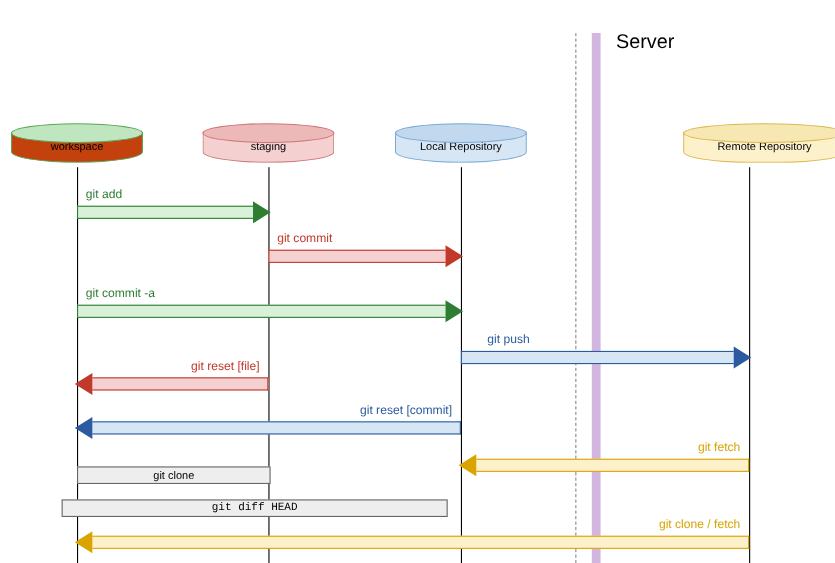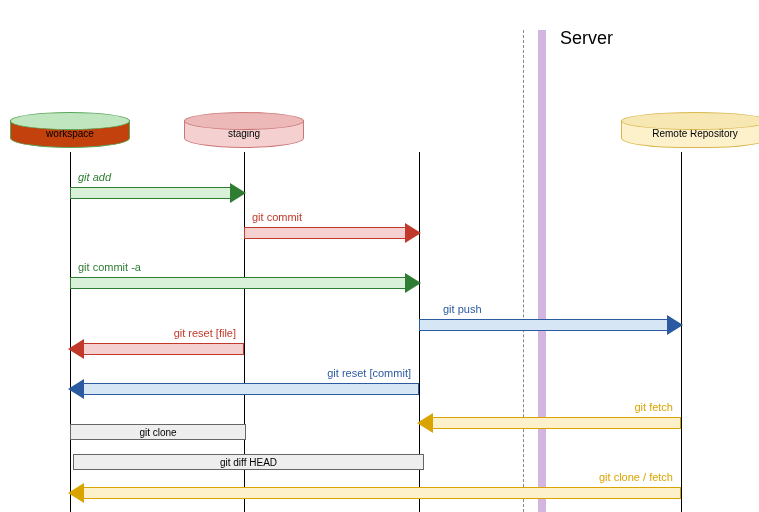--- a/index.html
+++ b/index.html
@@ -159,32 +159,38 @@
         <span>workspace</span>
       </div>
       <div class="top"></div>
   </div>
   <div class="cyl red" style="left:184px; top:112px;">
     <div class="body">
         <span>staging</span>
       </div>
       <div class="top"></div>
   </div>
+  <div class="cyl blue" style="left:359px; top:112px;">
+    <div class="body">
+        <span>Local Repository</span>
+      </div>
+      <div class="top"></div>
+  </div>
   <div class="cyl yellow" style="left:621px; top:112px;padding-left:28px;">
     <div class="body">
         <span>Remote Repository</span>
       </div>
       <div class="top"></div>
   </div>
 
   <div class="arrow right green" style="left:70px; width:174px; top:186px;">
     <div class="shaft" style="left:0; right:14px;"></div>
       <div class="head r"></div>
       <div class="tail"></div>
-    <div class="label" style="left:8px;font-style:italic;">git add</div>
+    <div class="label" style="left:8px;">git add</div>
   </div>
 
   <div class="arrow right red" style="left:244px; width:175px; top:226px;">
     <div class="shaft" style="left:0; right:14px;"></div>
       <div class="head r"></div>
       <div class="tail"></div>
     <div class="label" style="left:8px;">git commit</div>
   </div>
 
   <div class="arrow right green" style="left:70px; width:349px; top:276px;">
@@ -219,21 +225,21 @@
     <div class="shaft" style="left:14px; right:0;"></div>
       <div class="head l"></div>
       <div class="tail"></div>
     <div class="label" style="right:8px;">git fetch</div>
   </div>
 
   <div class="span-bar" style="left:70px; width:174px; top:424px;">
     <span>git clone</span>
   </div>
 
-  <div class="span-bar" style="left:73px; width:349px; top:454px;">
+  <div class="span-bar" style="left:56px; width:349px; top:454px;font-family:Liberation Mono, monospace;">
     <span>git diff HEAD</span>
   </div>
 
   <div class="arrow left yellow" style="left:70px; width:611px; top:486px;">
     <div class="shaft" style="left:14px; right:0;"></div>
       <div class="head l"></div>
       <div class="tail"></div>
     <div class="label" style="right:8px;">git clone / fetch</div>
   </div>
 

